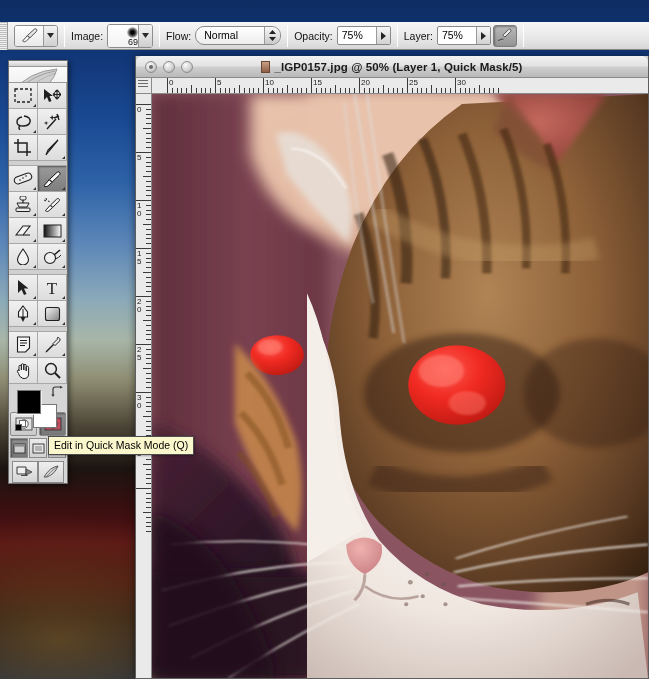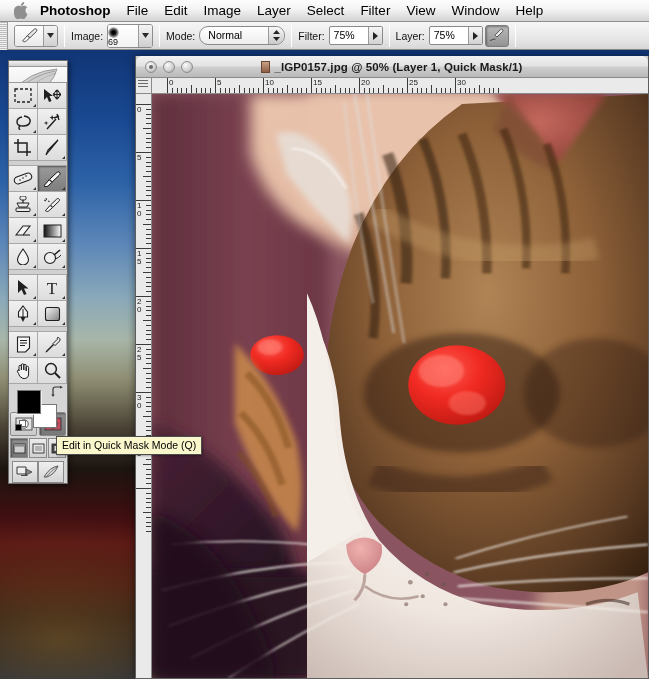--- a/index.html
+++ b/index.html
@@ -69,21 +69,21 @@
     border-left: 1px solid #9a9a9a;
   }
 
   .brush-well {
     display: flex; align-items: stretch; height: 24px;
     border: 1px solid #8d8d8d; border-radius: 3px; overflow: hidden; background: #fff;
   }
   .brush-thumb {
     width: 30px; position: relative;
     background: linear-gradient(to bottom,#ffffff,#f2f2f2);
-    display: flex; flex-direction: column; align-items: flex-start; justify-content: flex-start;
+    display: flex; flex-direction: column; align-items: flex-end; justify-content: flex-start;
   }
   .brush-dot {
     width: 11px; height: 11px; margin-top: 2px; border-radius: 50%;
     background: radial-gradient(circle, #000 20%, #5a5a5a 45%, rgba(200,200,200,0) 78%);
   }
   .brush-size { font-size: 9px; line-height: 9px; color: #111; }
 
   .select-well {
     display: flex; align-items: stretch; height: 19px;
     border: 1px solid #8a8a8a; border-radius: 9px; overflow: hidden;
@@ -265,48 +265,29 @@
   .canvas-area { flex: 1; position: relative; overflow: hidden; background: #7d7d7d; }
   #photo { position: absolute; left: 0; top: 0; width: 100%; height: 100%; }
 
   
   #tooltip {
     position: absolute; left: 48px; top: 436px;
     background: #fbf7cd; border: 1px solid #4c4c4c;
     font-size: 10.5px; color: #000; padding: 2px 5px 3px 5px;
     white-space: nowrap; z-index: 60;
     box-shadow: 1px 1px 2px rgba(0,0,0,.3);
-    margin-left: 8px;
   }
 </style>
 </head>
 <body>
 
 <div id="screen">
 
   <div id="desktop"></div>
 
-  <div id="menubar">
-    <div class="apple-logo">
-      <svg width="15" height="17" viewBox="0 0 15 17">
-        <path d="M10.2 0c.1 1-.3 2-.9 2.7-.6.7-1.6 1.3-2.5 1.2-.1-1 .4-2 1-2.6C8.4.5 9.4 0 10.2 0z" fill="#8f8f8f"></path>
-        <path d="M13.4 12.3c-.4 1-.6 1.4-1.1 2.3-.7 1.2-1.7 2.7-2.9 2.7-1.1 0-1.4-.7-2.9-.7-1.5 0-1.8.7-2.9.7-1.2 0-2.2-1.3-2.9-2.5C-.4 11.4-.6 7.4 1.2 5.3 2 4.3 3.2 3.7 4.4 3.7c1.2 0 2 .7 3 .7.9 0 1.5-.7 2.9-.7 1.1 0 2.2.6 3 1.6-2.6 1.4-2.2 5.1.1 7z" fill="#8f8f8f"></path>
-      </svg>
-    </div>
-    <div class="menu-item app-name">Photoshop</div>
-    <div class="menu-item">File</div>
-    <div class="menu-item">Edit</div>
-    <div class="menu-item">Image</div>
-    <div class="menu-item">Layer</div>
-    <div class="menu-item">Select</div>
-    <div class="menu-item">Filter</div>
-    <div class="menu-item">View</div>
-    <div class="menu-item">Window</div>
-    <div class="menu-item">Help</div>
-  </div>
 
   <div id="optionsbar">
     <div class="grip"></div>
 
     <div class="tool-preset-well">
       <div class="tool-preset-icon">
         <svg width="19" height="16" viewBox="0 0 19 16">
           <path d="M16.5 1.2c-.6-.7-1.6-.5-2.3.1L7.6 7.4l2.3 2.4 6.4-6.2c.7-.6.8-1.7.2-2.4z" fill="#e8e8e8" stroke="#3a3a3a" stroke-width=".9"></path>
           <path d="M7.3 7.7 9.6 10 6.2 13c-1 .9-2.6 1-3.6 0l4.7-5.3z" fill="#fff" stroke="#3a3a3a" stroke-width=".9"></path>
         </svg>
@@ -328,34 +309,34 @@
       </div>
       <div class="tp-arrow">
         <svg width="7" height="5" viewBox="0 0 7 5">
             <path d="M0 0h7L3.5 5z" fill="#2a2a2a"></path>
           </svg>
       </div>
     </div>
 
     <div class="opt-sep"></div>
 
-    <span class="lbl">Mode:</span>
+    <span class="lbl">Flow:</span>
     <div class="select-well">
       <span class="select-text">Normal</span>
       <div class="select-arrows">
         <svg width="7" height="11" viewBox="0 0 7 11">
           <path d="M3.5 0 7 4H0z" fill="#222"></path>
             <path d="M3.5 11 0 7h7z" fill="#222"></path>
         </svg>
       </div>
     </div>
 
     <div class="opt-sep"></div>
 
-    <span class="lbl">Filter:</span>
+    <span class="lbl">Opacity:</span>
     <div class="num-well">
       <span class="num-text">75%</span>
       <div class="num-arrow">
         <svg width="5" height="8" viewBox="0 0 5 8">
             <path d="M0 0l5 4-5 4z" fill="#222"></path>
           </svg>
       </div>
     </div>
 
     <div class="opt-sep"></div>
@@ -383,21 +364,21 @@
   </div>
 
   <div id="docwin">
     <div class="doc-titlebar">
       <div class="win-buttons">
         <div class="win-btn close"></div>
         <div class="win-btn"></div>
         <div class="win-btn"></div>
       </div>
       <div class="doc-title">
-        <span class="ficon"></span><span>_IGP0157.jpg @ 50% (Layer 1, Quick Mask/1)</span>
+        <span class="ficon"></span><span>_IGP0157.jpg @ 50% (Layer 1, Quick Mask/5)</span>
       </div>
     </div>
 
     <div class="doc-body">
       <div class="ruler-row">
         <div class="ruler-corner"></div>
         <div class="hruler" id="hruler">
             <div class="tick major" style="left: 15px;"></div>
             <div class="rlabel" style="left: 17px;">0</div>
             <div class="tick" style="left: 19.8px;"></div>

